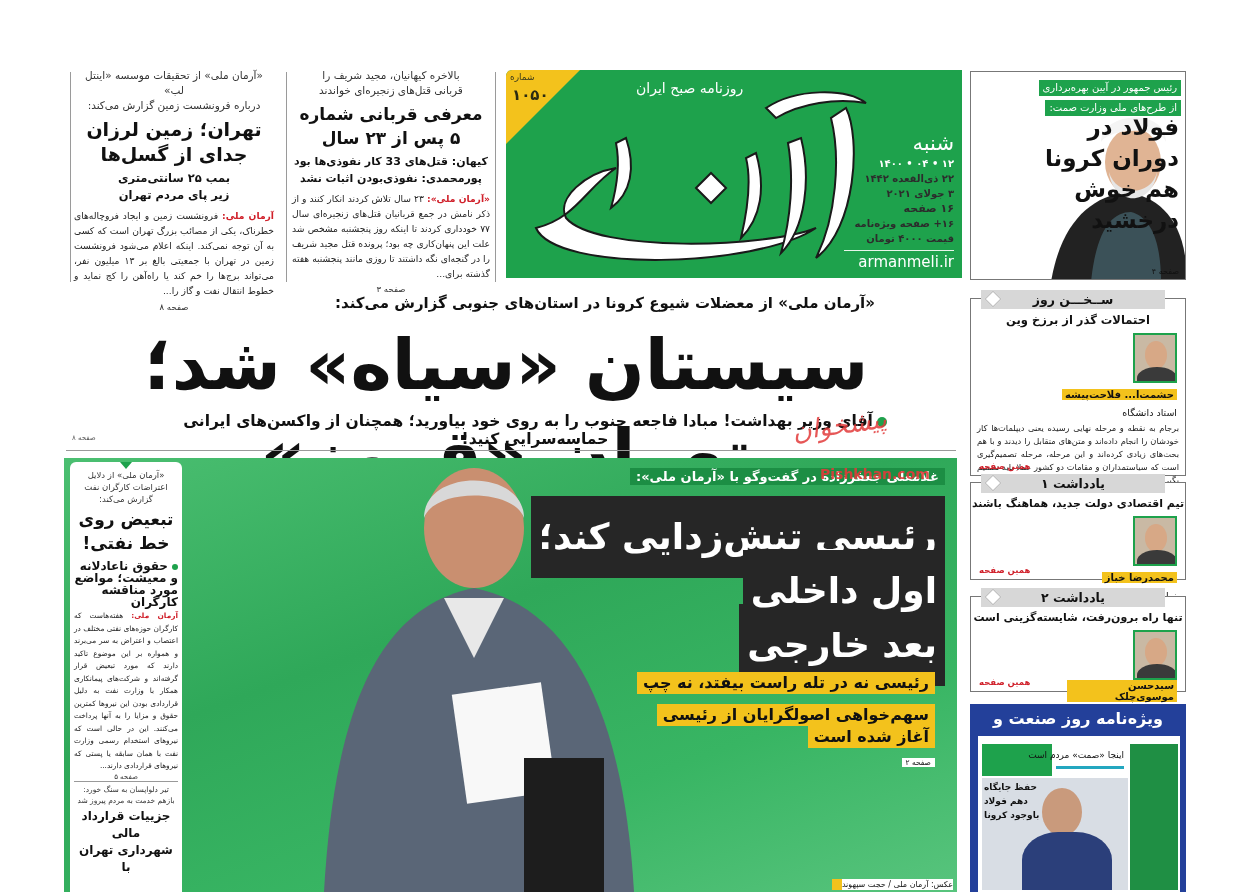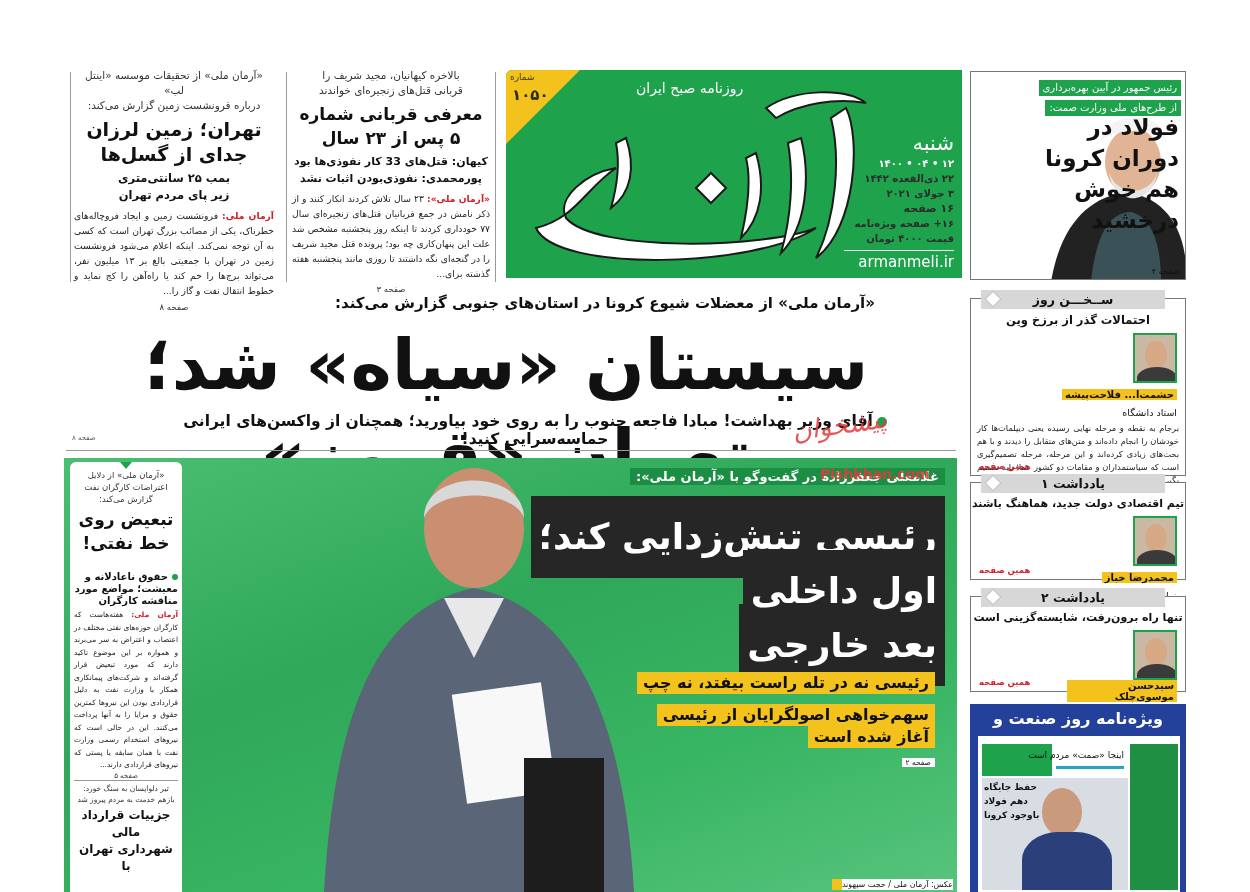--- a/index.html
+++ b/index.html
@@ -180,21 +180,21 @@
   <div style="position:absolute;right:22px;top:300px;background:#fff;font-size:7.5px;padding:0 4px">صفحه ۲</div>
   <div style="position:absolute;right:4px;bottom:2px;background:#fff;font-size:8px;padding:1px 0;border-left:10px solid #f3c21c">عکس: آرمان ملی / حجت سپهوند</div>
 </div>
 
 <div id="left-box" class="abs">
   <div style="width:0;height:0;border-left:6px solid transparent;border-right:6px solid transparent;border-top:7px solid #1ea24c;margin:0 auto"></div>
   <div style="padding:0 4px">
     <div class="kicker" style="font-size:8.5px;line-height:12px">«آرمان ملی» از دلایل اعتراضات کارگران نفت گزارش می‌کند:</div>
     <div class="center bold" style="font-size:17px;line-height:24px;margin-top:2px">تبعیض روی</div>
     <div class="center bold" style="font-size:17px;line-height:24px">خط نفتی!</div>
-    <div style="font-size:10px;font-weight:bold;line-height:12px;margin-top:16px;text-align:right">
+    <div style="font-size:12px;font-weight:bold;line-height:12px;margin-top:5px;text-align:right">
       <span class="dot" style="width:6px;height:6px"></span><span>حقوق ناعادلانه و معیشت؛ مواضع مورد مناقشه کارگران</span>
     </div>
     <div class="body-text" style="font-size:7.4px;line-height:12.5px;margin-top:2px">
       <span class="red">آرمان ملی:</span>
       <span>هفته‌هاست که کارگران حوزه‌های نفتی مختلف در اعتصاب و اعتراض به سر می‌برند و همواره بر این موضوع تاکید دارند که مورد تبعیض قرار گرفته‌اند و شرکت‌های پیمانکاری همکار با وزارت نفت به دلیل قراردادی بودن این نیروها کمترین حقوق و مزایا را به آنها پرداخت می‌کنند. این در حالی است که نیروهای استخدام رسمی وزارت نفت با همان سابقه یا پستی که نیروهای قراردادی دارند...</span>
     </div>
     <div class="page-ref" style="font-size:7px;border-bottom:1px solid #999">صفحه ۵</div>
   </div>
   <div style="padding:2px 4px 0 4px">
     <div class="kicker" style="font-size:7.5px;line-height:11px">تیر دلواپسان به سنگ خورد:</div>

